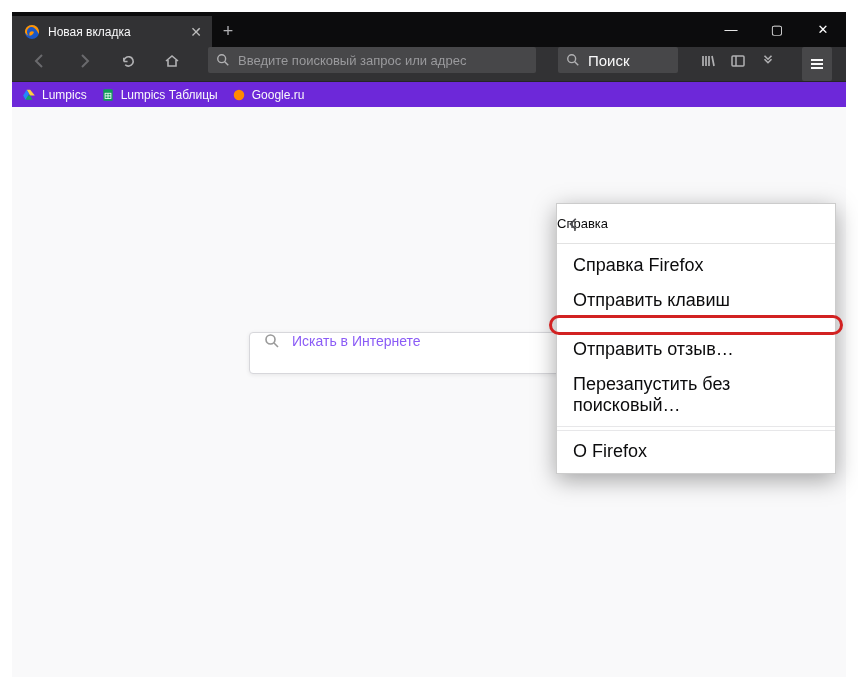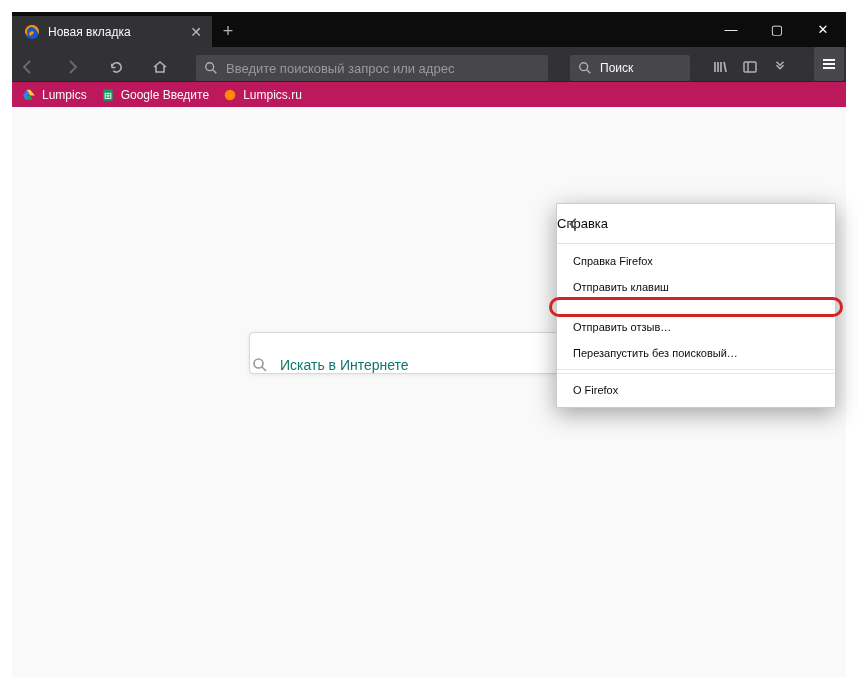--- a/index.html
+++ b/index.html
@@ -11,45 +11,45 @@
 .tabstrip{height:35px;background:#0c0c0d;display:flex;align-items:center}
 .tab{display:flex;align-items:center;gap:8px;background:#323234;height:31px;margin-top:4px;padding:0 10px 0 12px;min-width:200px;color:#f9f9fa;font-size:12px}
 .tab .fav{width:16px;height:16px;display:flex;align-items:center;justify-content:center}
 .tab .lbl{flex:1;white-space:nowrap;overflow:hidden}
 .tab .x{color:#bdbdbd;font-size:14px;cursor:pointer}
 .newtab{width:32px;height:31px;margin-top:4px;display:flex;align-items:center;justify-content:center;color:#b1b1b3;font-size:18px;cursor:pointer}
 .wincontrols{margin-left:auto;display:flex;height:35px}
 .wbtn{width:46px;height:35px;display:flex;align-items:center;justify-content:center;color:#fff;font-size:13px;cursor:pointer}
 
 
-.toolbar{height:34px;background:#323234;display:flex;align-items:flex-end;padding:0 2px;gap:16px}
+.toolbar{height:34px;background:#323234;display:flex;align-items:flex-start;padding:0 14px;gap:16px}
 .tbtn{width:28px;height:28px;display:flex;align-items:center;justify-content:center;color:#b1b1b3;cursor:pointer}
 .tbtn.dis{color:#6a6a6d}
 .urlbar{flex:1;height:26px;background:#474749;display:flex;align-items:center;padding:0 8px;gap:8px;color:#b1b1b3;font-size:13px;border-radius:2px;margin:0 6px}
 .urlbar input{flex:1;background:transparent;border:0;outline:0;color:#f9f9fa;font-size:13px}
 .urlbar input::placeholder{color:#9a9a9d}
-.searchbar{width:120px;height:26px;background:#474749;display:flex;align-items:center;padding:0 8px;gap:8px;color:#f9f9fa;font-size:12px;border-radius:2px}
+.searchbar{width:120px;height:26px;background:#474749;display:flex;align-items:center;padding:0 8px;gap:8px;color:#f9f9fa;font-size:15px;border-radius:2px}
 .rightbtns{display:flex;gap:2px}
 .menu-wrap{width:30px;height:34px;display:flex;align-items:center;justify-content:center;background:#474749;border-radius:2px;margin-left:4px}
 
 
-.bookmarks{height:26px;background:#be185d;display:flex;align-items:center;padding:0 10px;gap:14px;border-top:1px solid #252527}
+.bookmarks{height:26px;background:#6d28d9;display:flex;align-items:center;padding:0 10px;gap:14px;border-top:1px solid #252527}
 .bm{display:flex;align-items:center;gap:6px;color:#f9f9fa;font-size:12px;cursor:pointer}
 .bmicon{width:14px;height:14px;display:flex;align-items:center;justify-content:center}
 
 
 .content{position:absolute;left:0;right:0;top:95px;bottom:0;background:#f9f9fa}
-.centersearch{position:absolute;left:50%;top:225px;transform:translateX(-50%);width:360px;height:42px;background:#fff;border:1px solid #d7d7db;border-radius:4px;display:flex;align-items:flex-end;padding:0 2px;gap:12px;color:#0f766e;font-size:14px;box-shadow:0 1px 4px rgba(12,12,13,.08)}
+.centersearch{position:absolute;left:50%;top:225px;transform:translateX(-50%);width:360px;height:42px;background:#fff;border:1px solid #d7d7db;border-radius:4px;display:flex;align-items:flex-start;padding:0 14px;gap:12px;color:#8b5cf6;font-size:14px;box-shadow:0 1px 4px rgba(12,12,13,.08)}
 
 
 .panel{position:absolute;right:10px;top:96px;width:280px;background:#fff;border:1px solid #ccc;box-shadow:0 6px 22px rgba(0,0,0,.35)}
 .panel-head{height:40px;display:flex;align-items:center;justify-content:flex-start;position:relative;border-bottom:1px solid #e2e2e2;font-size:13px;color:#0c0c0d}
 .panel-head .back{position:absolute;left:10px;font-size:16px;color:#4a4a4f;cursor:pointer}
 .panel ul{list-style:none;padding:4px 0}
-.panel li{padding:7px 16px;font-size:11px;color:#0c0c0d;cursor:pointer}
+.panel li{padding:7px 16px;font-size:18px;color:#0c0c0d;cursor:pointer}
 .panel li.disabled{color:#b7b7bc;cursor:default}
 .panel .sep{height:1px;background:#e7e7e9;margin:3px 0}
 .panel li.hl{position:relative}
 .hlring{position:absolute;left:-8px;right:-8px;top:-3px;bottom:-3px;border:3px solid #d22222;border-radius:16px;pointer-events:none}
 
 
 svg{display:block}
 .mag{width:14px;height:14px}
 </style>
 </head>
@@ -160,29 +160,29 @@
       <span>Lumpics</span>
     </div>
     <div class="bm">
       <span class="bmicon">
         <svg width="14" height="14" viewBox="0 0 24 24">
               <rect x="4" y="2" width="16" height="20" rx="2" fill="#0f9d58"></rect>
               <rect x="7" y="9" width="10" height="9" fill="none" stroke="#fff" stroke-width="1.4"></rect>
               <path d="M12 9v9M7 13.5h10" stroke="#fff" stroke-width="1.4"></path>
             </svg>
       </span>
-      <span>Google Введите</span>
+      <span>Lumpics Таблицы</span>
     </div>
     <div class="bm">
       <span class="bmicon">
         <svg width="14" height="14" viewBox="0 0 16 16">
               <circle cx="8" cy="8" r="6" fill="#ff8a00"></circle>
             </svg>
       </span>
-      <span>Lumpics.ru</span>
+      <span>Google.ru</span>
     </div>
   </div>
 
   <div class="content">
     <div class="centersearch">
       <span>
         <svg width="16" height="16" viewBox="0 0 16 16">
               <circle cx="6.5" cy="6.5" r="4.5" fill="none" stroke="#999" stroke-width="1.6"></circle>
               <path d="M10 10l4 4" stroke="#999" stroke-width="1.6"></path>
             </svg>

